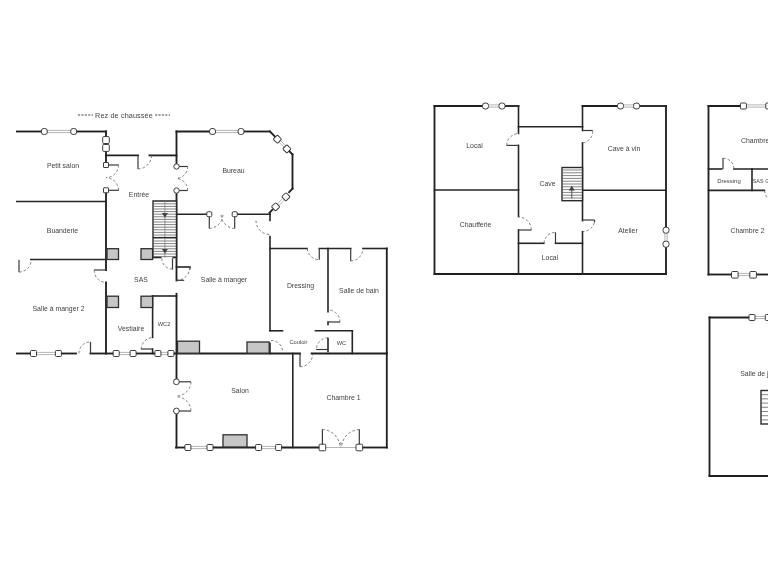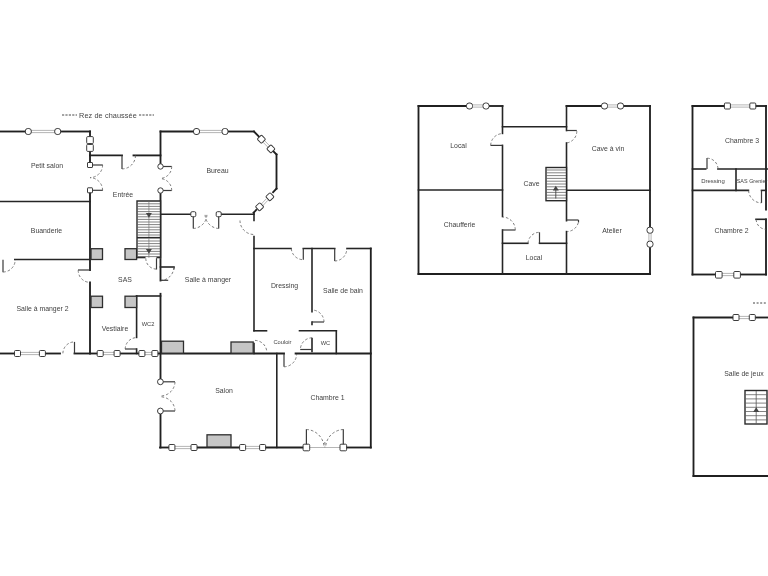--- a/index.html
+++ b/index.html
@@ -1,16 +1,16 @@
 <!DOCTYPE html>
 <html><head>
 <meta charset="utf-8">
 <style>
 html,body{margin:0;padding:0;background:#fff;}
-#plan{width:632px;height:576px;position:relative;filter:grayscale(1);}
+#plan{width:632px;height:576px;position:relative;filter:grayscale(1);padding-left:16px;}
 .w{stroke:#202020;stroke-width:1.85;stroke-linecap:square;fill:none;}
 .wi{stroke:#252525;stroke-width:1.6;stroke-linecap:square;fill:none;}
 .dl{stroke:#3a3a3a;stroke-width:1.2;stroke-linecap:butt;fill:none;}
 .da{stroke:#5d5d5d;stroke-width:0.8;fill:none;stroke-dasharray:2.6 2;}
 .gz{stroke:#a8a8a8;stroke-width:0.85;fill:none;}
 .sq{fill:#fff;stroke:#333;stroke-width:0.95;}
 .st{stroke:#4d4d4d;stroke-width:0.7;fill:none;}
 .sb{fill:#fff;stroke:#2a2a2a;stroke-width:1.4;}
 .ch{fill:#c6c6c6;stroke:#2e2e2e;stroke-width:1.3;}
 .tri{fill:#444;stroke:none;}

